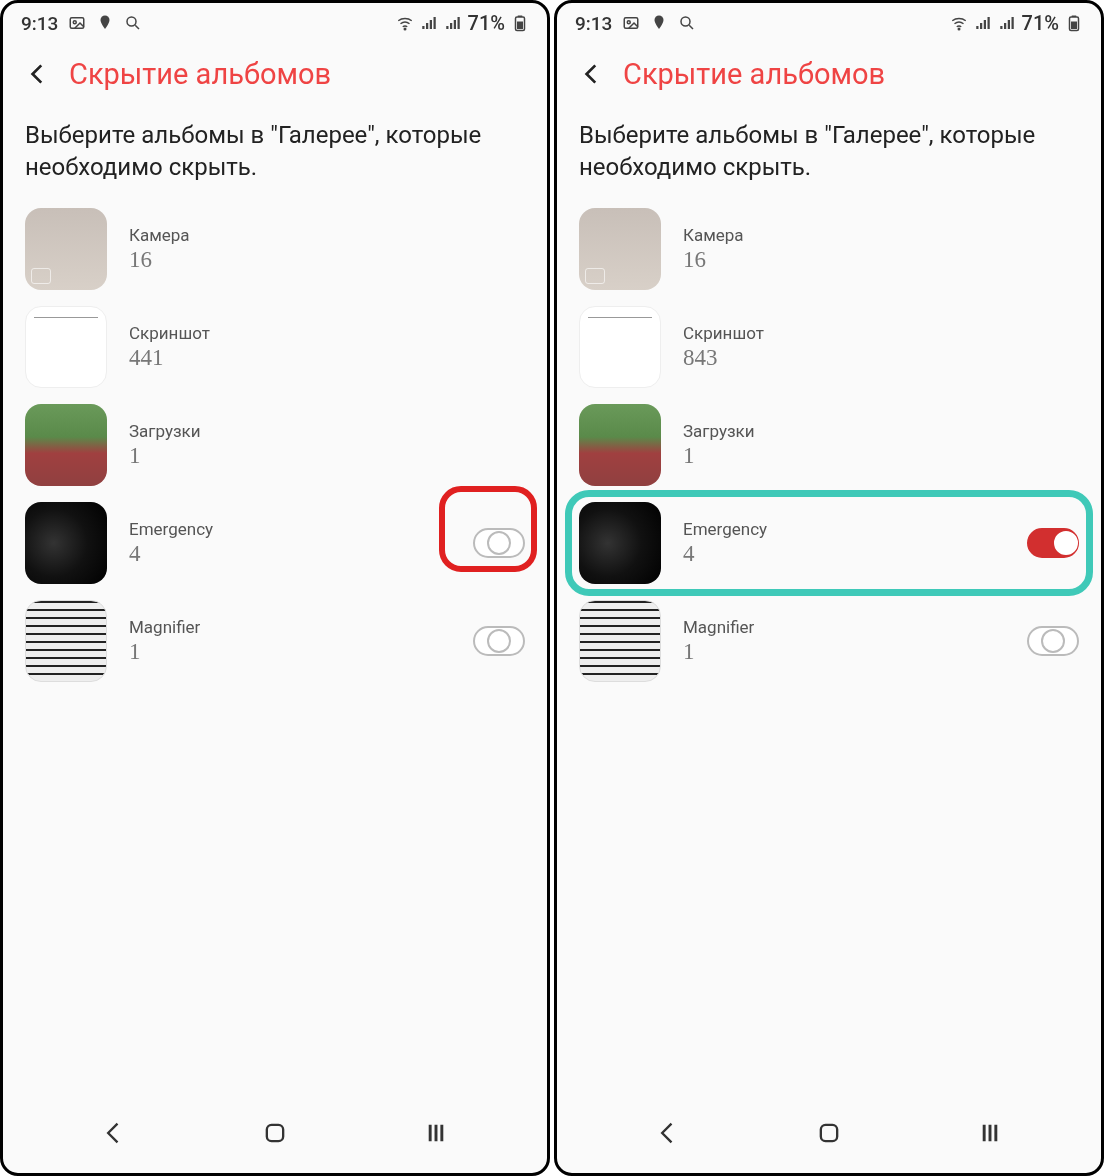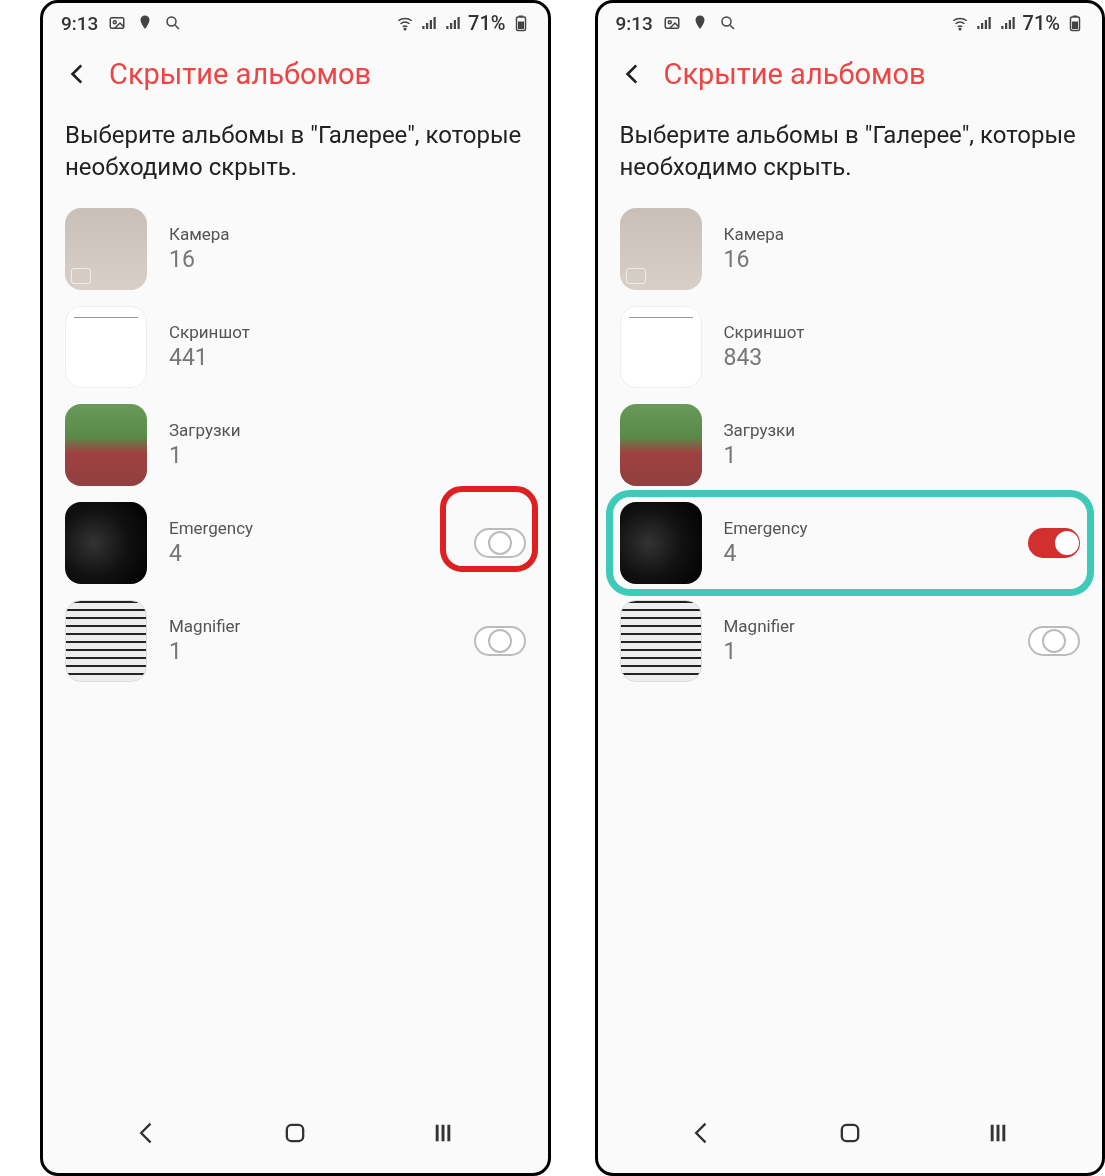--- a/index.html
+++ b/index.html
@@ -14,21 +14,20 @@
   .phone {
     width: 550px;
     height: 1176px;
     border: 3px solid #000;
     border-radius: 18px;
     background: #fafafa;
     display: flex;
     flex-direction: column;
     position: relative;
     overflow: hidden;
-    margin-left: 40px;
   }
   .status-bar {
     display: flex;
     justify-content: space-between;
     align-items: center;
     padding: 8px 18px 4px 18px;
     font-size: 19px;
     font-weight: 500;
     color: #333;
   }
@@ -91,21 +90,21 @@
     background: repeating-linear-gradient(180deg,#999 0 1px, transparent 1px 8px);
   }
   .thumb.downloads { background: linear-gradient(180deg,#6a9a5a 0%, #5a8a4a 40%, #a04040 60%, #904040 100%); }
   .thumb.emergency { background: radial-gradient(circle at 35% 50%, #333 0%, #111 50%, #000 100%); }
   .thumb.magnifier {
     background: repeating-linear-gradient(180deg, #222 0 2px, #eee 2px 8px);
     border:1px solid #ddd;
   }
   .album-info { flex: 1; display: flex; flex-direction: column; gap: 2px; }
   .album-name { font-size: 17px; color: #555; }
-  .album-count { font-size: 23px; color: #777; }
+  .album-count { font-size: 23px; color: #777; font-family: Liberation Serif, serif; }
   .toggle {
     width: 52px;
     height: 30px;
     border-radius: 15px;
     border: 2px solid #bbb;
     background: #fff;
     position: relative;
     cursor: pointer;
   }
   .toggle-knob {

